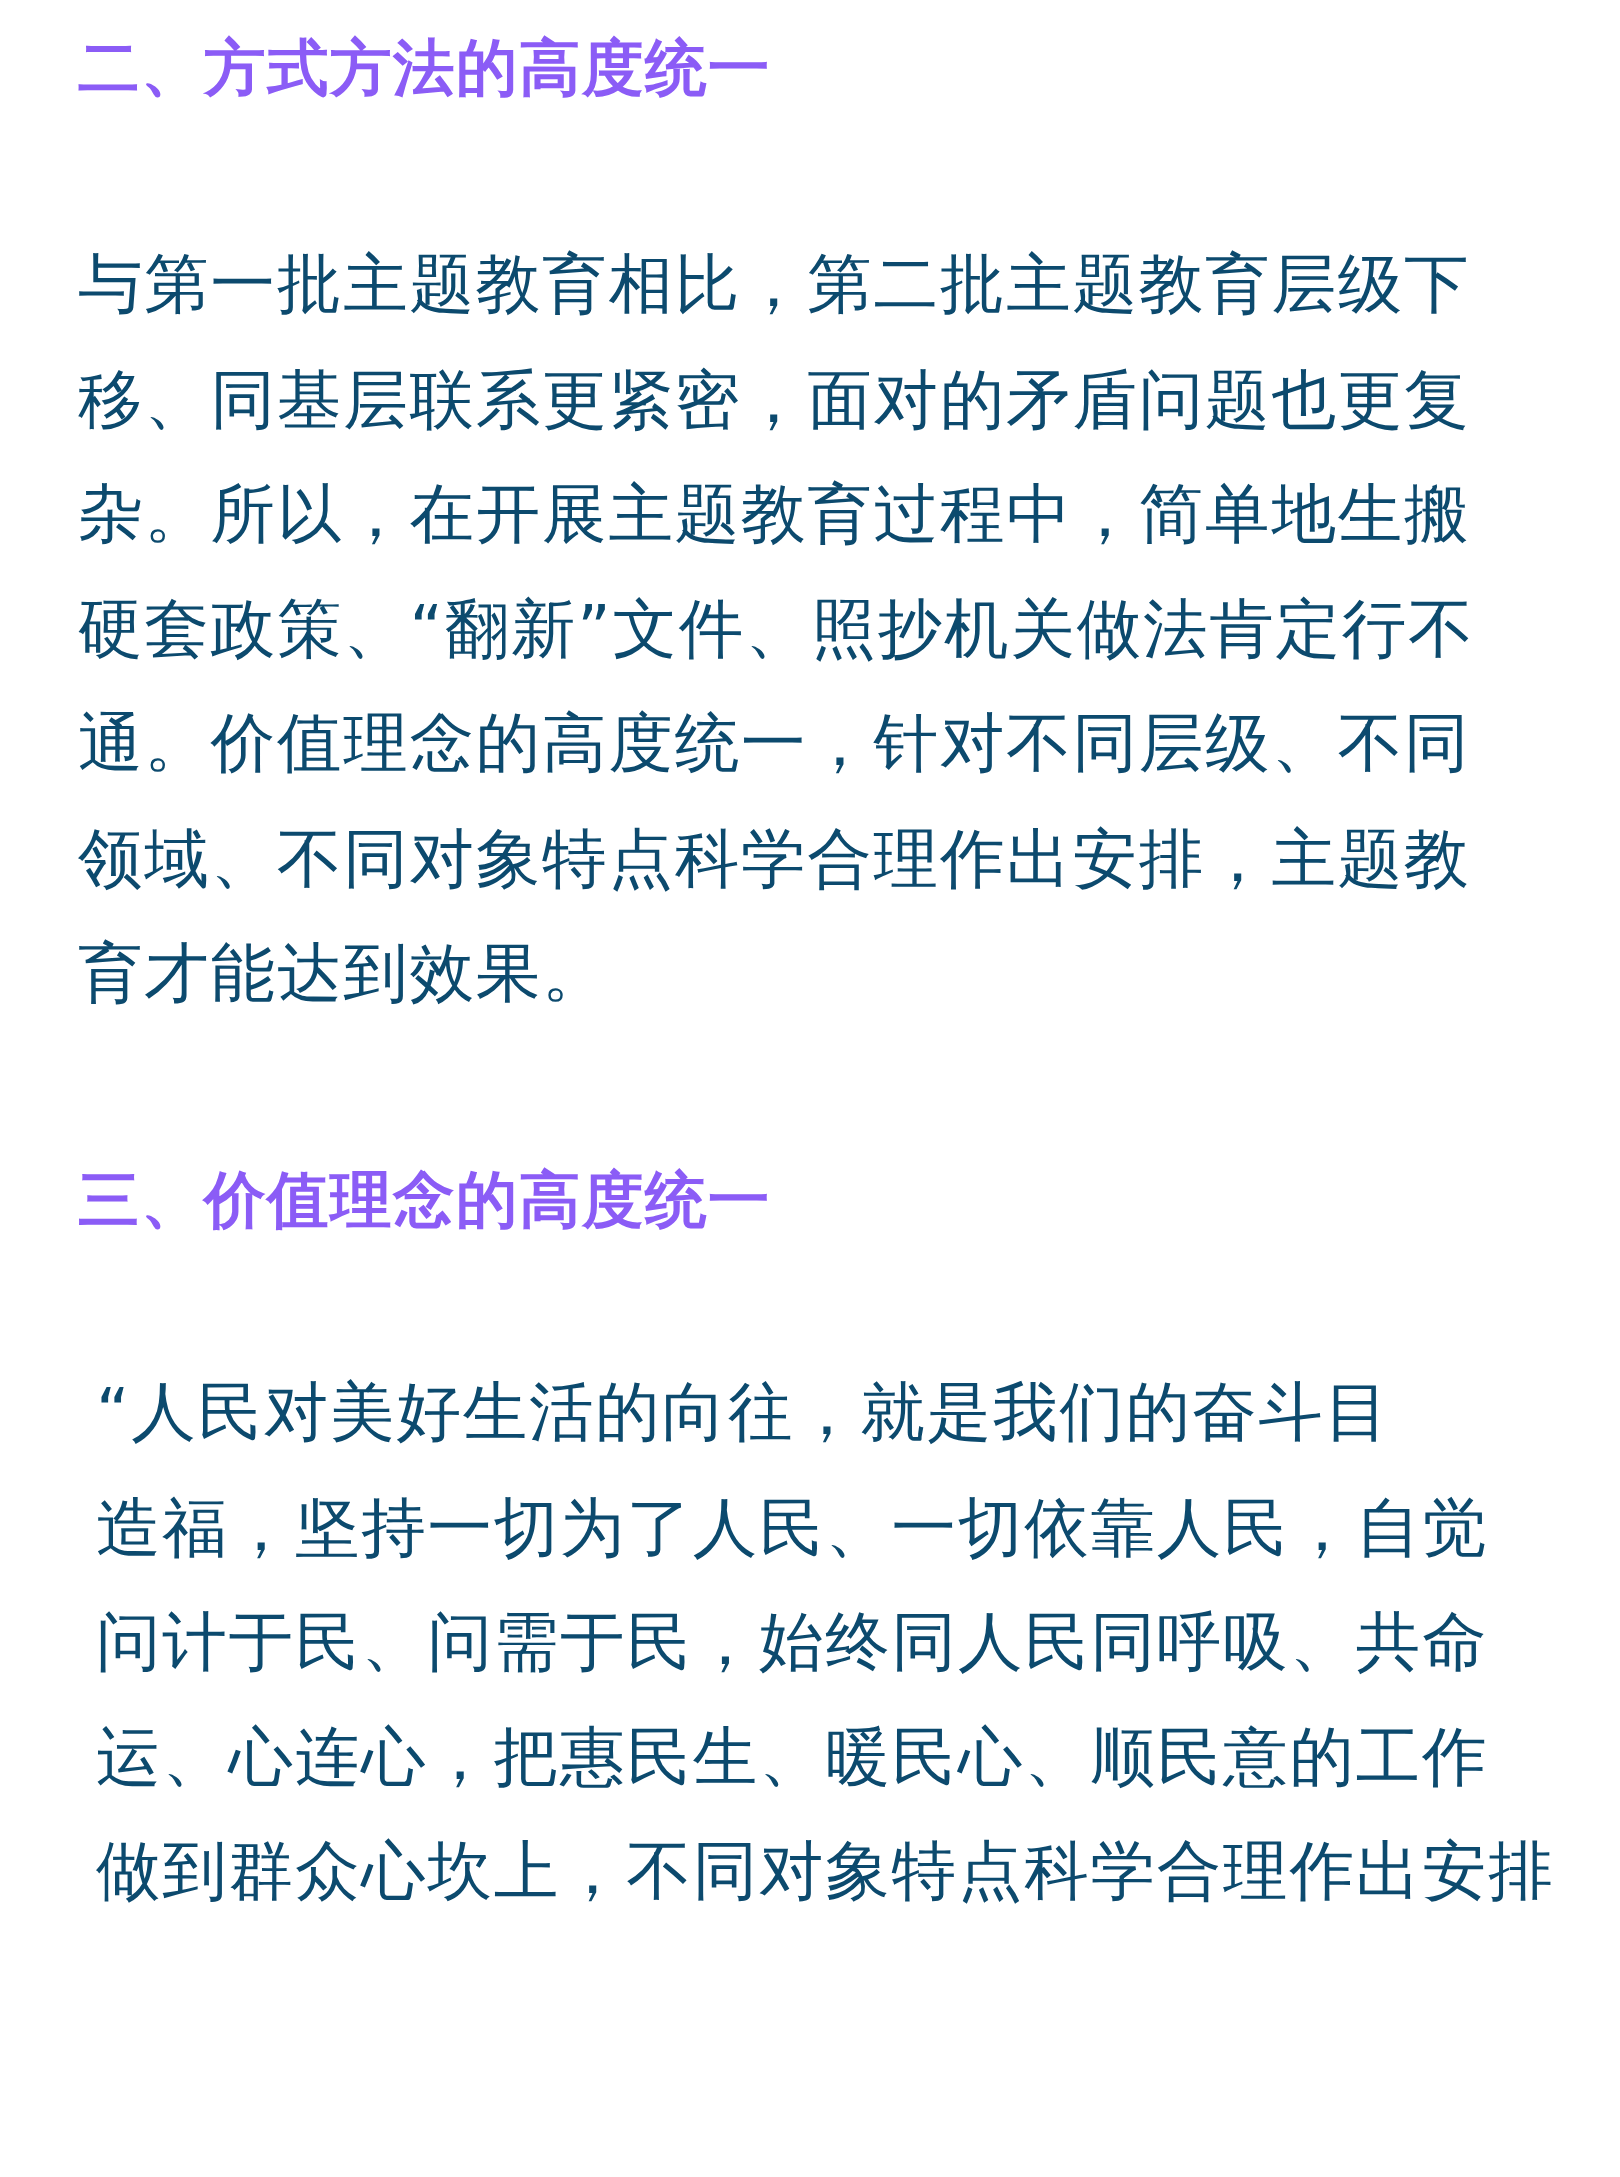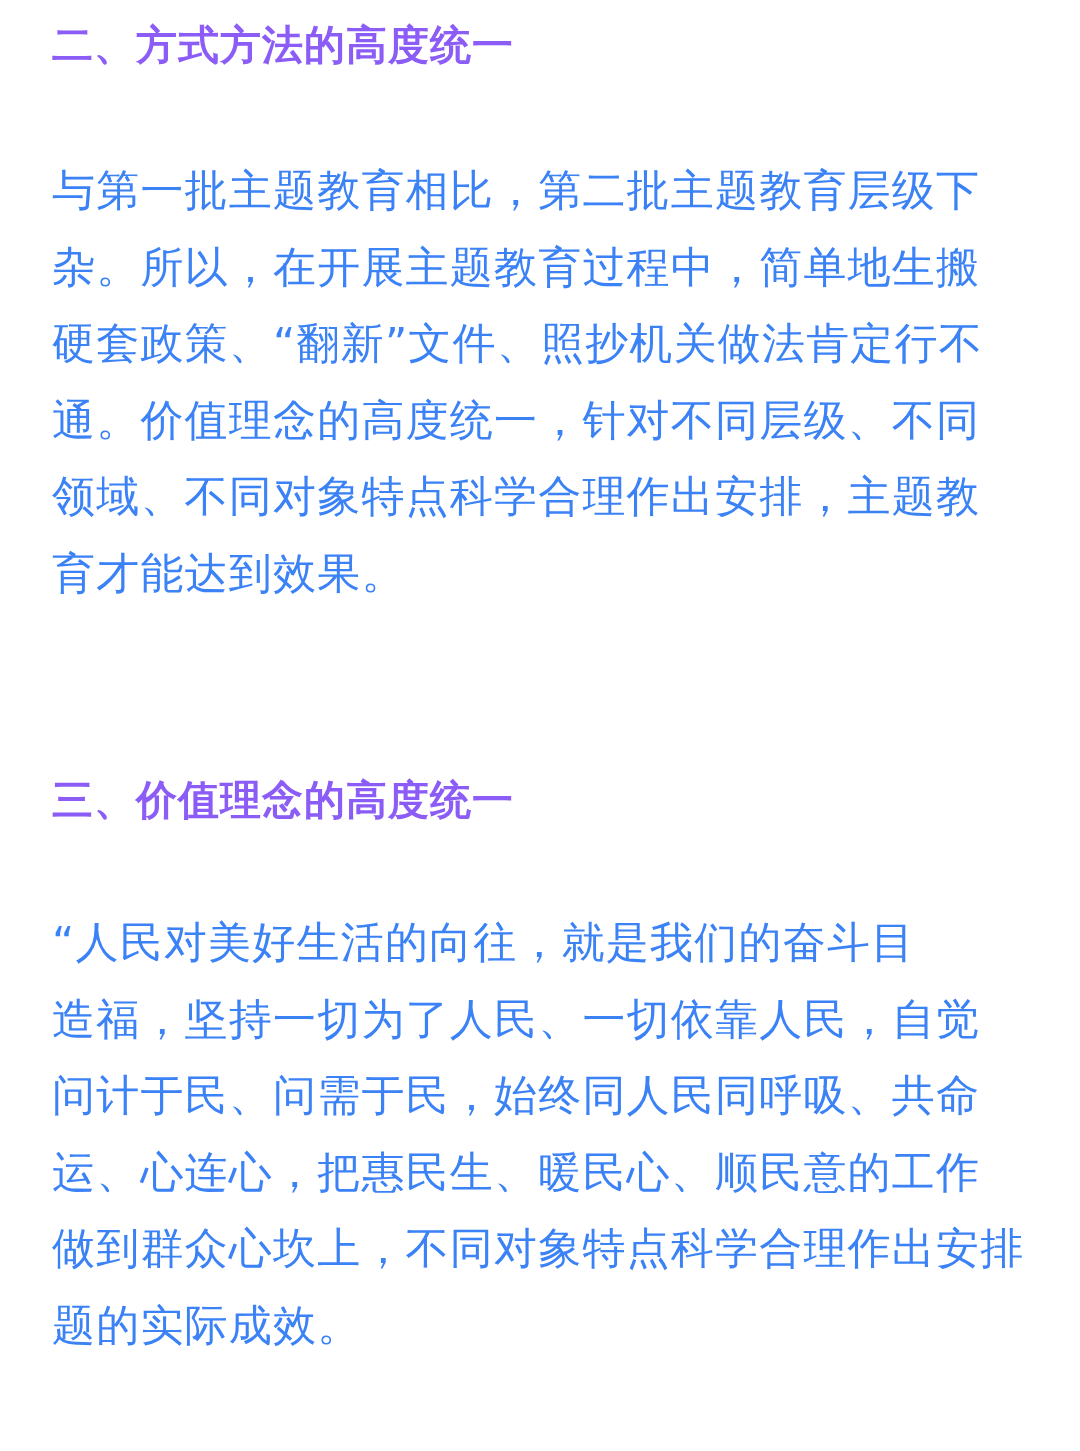--- a/index.html
+++ b/index.html
@@ -23,55 +23,55 @@
   .heading {
     color: #8b5cf6;
     font-size: 41px;
     font-weight: bold;
     line-height: 56px;
     margin: 0;
     letter-spacing: 1px;
     white-space: nowrap;
   }
   .para {
-    color: #3b82f6;
+    color: #0c4a6e;
     font-size: 43px;
     line-height: 76.5px;
     margin: 0;
     text-align: justify;
     text-align-last: left;
     letter-spacing: 1.2px;
     word-break: break-all;
   }
   #h2 { position: absolute; top: 17px; left: 0; }
   #p2 { position: absolute; top: 152px; left: 0; width: 976px; }
   #h3 { position: absolute; top: 772px; left: 0; }
-  #p3 { position: absolute; top: 904px; left: 0; width: 976px; }
+  #p3 { position: absolute; top: 904px; left: 12px; width: 976px; }
   .line { display: block; white-space: nowrap; }
 </style>
 </head>
 <body>
 
 <div class="article">
 
   <h2 id="h2" class="heading">二、方式方法的高度统一</h2>
 
   <p id="p2" class="para">
     <span class="line">与第一批主题教育相比，第二批主题教育层级下</span>
+    <span class="line">移、同基层联系更紧密，面对的矛盾问题也更复</span>
     <span class="line">杂。所以，在开展主题教育过程中，简单地生搬</span>
     <span class="line">硬套政策、“翻新”文件、照抄机关做法肯定行不</span>
     <span class="line">通。价值理念的高度统一，针对不同层级、不同</span>
     <span class="line">领域、不同对象特点科学合理作出安排，主题教</span>
     <span class="line">育才能达到效果。</span>
   </p>
 
   <h2 id="h3" class="heading">三、价值理念的高度统一</h2>
 
   <p id="p3" class="para">
     <span class="line">“人民对美好生活的向往，就是我们的奋斗目</span>
     <span class="line">造福，坚持一切为了人民、一切依靠人民，自觉</span>
     <span class="line">问计于民、问需于民，始终同人民同呼吸、共命</span>
     <span class="line">运、心连心，把惠民生、暖民心、顺民意的工作</span>
     <span class="line">做到群众心坎上，不同对象特点科学合理作出安排</span>
-    <span class="line">题的实际成效。</span>
   </p>
 
 </div>
 
 </body></html>

